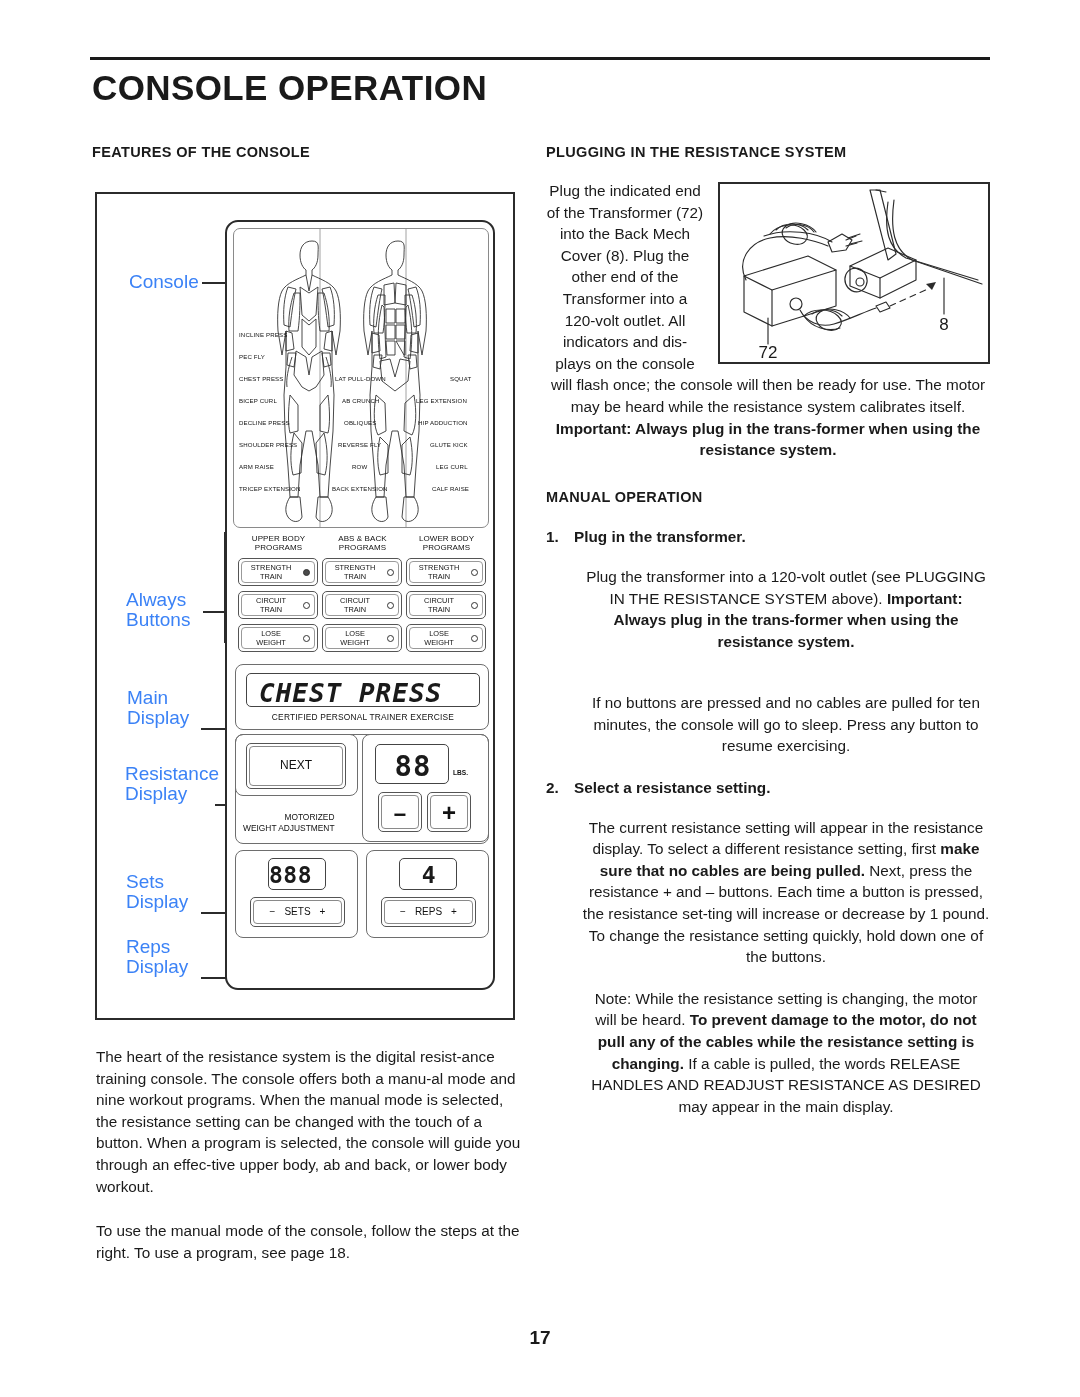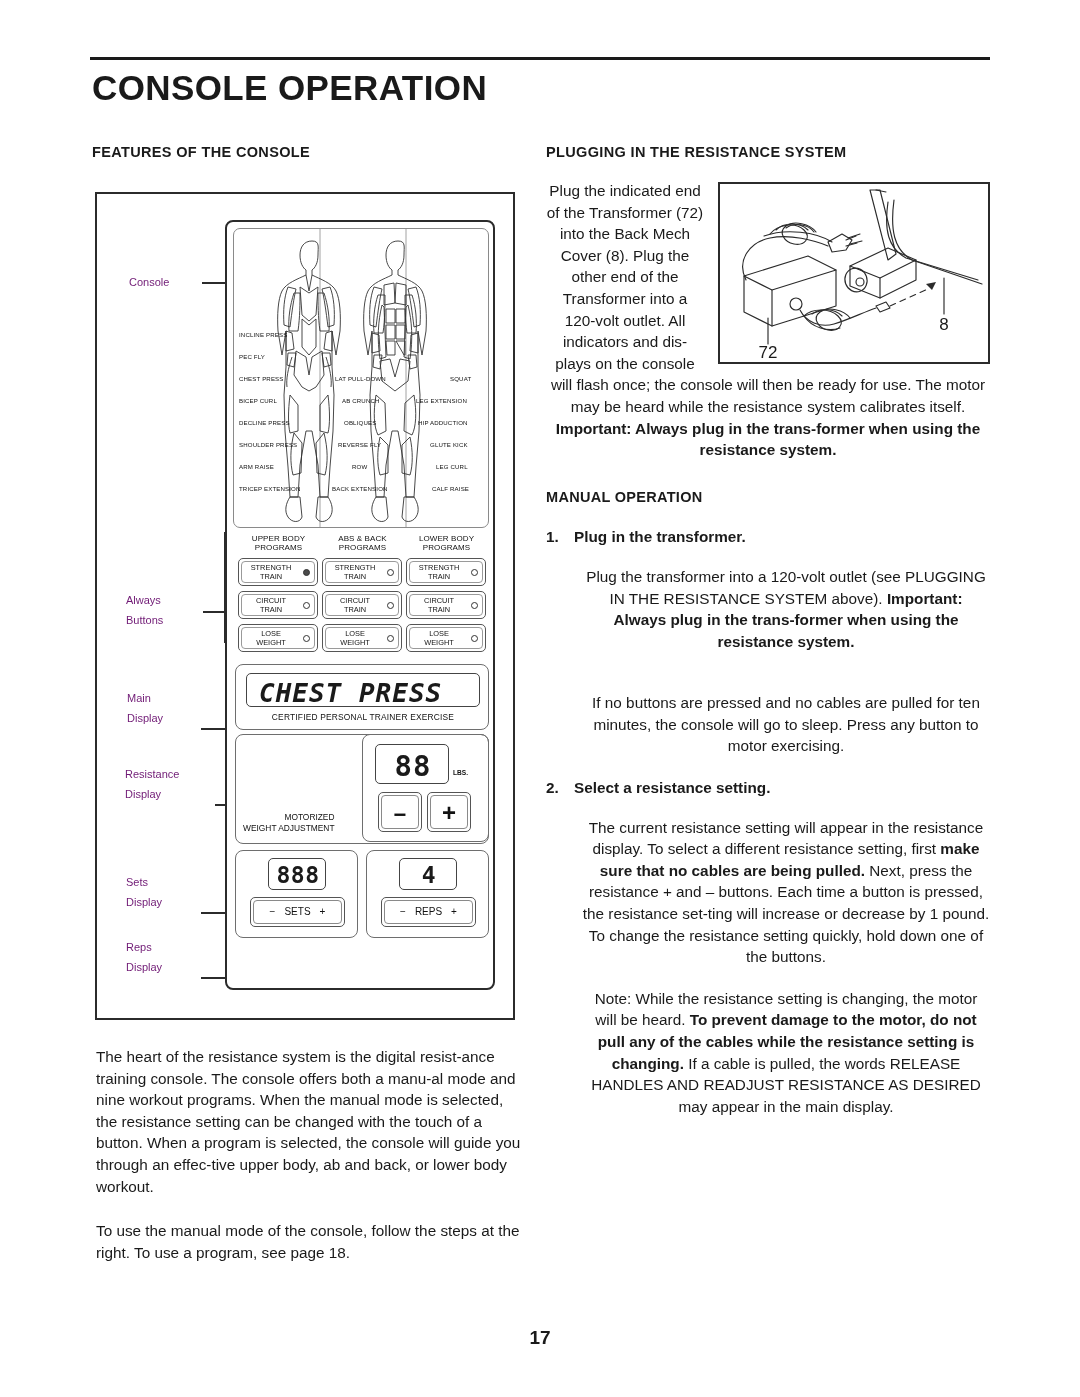--- a/index.html
+++ b/index.html
@@ -34,28 +34,28 @@
   #sh-features { left:92px; top:144px; }
   #sh-plugging { left:546px; top:144px; }
 
   
   .figbox {
     position:absolute; left:95px; top:192px; width:420px; height:828px;
     border:2.5px solid #2b2b2b; background:#fff;
   }
 
   
-  .callout { position:absolute; font-size:11px; line-height:20px; color:#701a75; text-align:left; }
+  .callout { position:absolute; font-size:19px; line-height:20px; color:#3b82f6; text-align:left; }
   .lead { position:absolute; height:1.5px; background:#2b2b2b; }
   .leadv { position:absolute; width:1.5px; background:#2b2b2b; }
 
   
   .console {
     position:absolute; left:128px; top:26px; width:270px; height:770px;
-    border:2.5px solid #2b2b2b; border-radius:8px; background:#fff;
+    border:2.5px solid #2b2b2b; border-radius:13px; background:#fff;
   }
   .panel {
     position:absolute; border:1.4px solid #6e6e6e; border-radius:8px; background:#fff;
   }
   .btn {
     position:absolute; border:1.4px solid #555; border-radius:5px; background:#fff;
   }
   .btn-in {
     position:absolute; left:2px; top:2px; right:2px; bottom:2px;
     border:1.2px solid #8a8a8a; border-radius:4px;
@@ -364,20 +364,26 @@
         </div>
       </div>
 
       <div class="panel" style="left:8px; top:442px; width:254px; height:66px;">
         <div class="lcd" style="left:10px; top:8px; width:234px; height:34px;">
           <div class="seg" style="position:absolute; left:12px; top:4px; font-size:26px; font-weight:bold; font-style:italic; letter-spacing:1px;">CHEST PRESS</div>
         </div>
         <div class="cap" style="left:0; top:47px; width:254px; font-size:8.4px;">CERTIFIED PERSONAL TRAINER EXERCISE</div>
       </div>
 
+      <div class="panel" style="left:8px; top:512px; width:123px; height:62px;">
+        <div class="btn" style="left:10px; top:8px; width:100px; height:46px;">
+          <div class="btn-in"></div>
+          <div style="position:absolute; left:0; top:14px; width:100%; text-align:center; font-size:12px; color:#111;">NEXT</div>
+        </div>
+      </div>
 
       <div class="panel" style="left:135px; top:512px; width:127px; height:108px;">
         <div class="lcd" style="left:12px; top:9px; width:74px; height:40px;">
           <div class="seg" style="position:absolute; left:0; top:4px; width:74px; text-align:center; font-size:29px; font-weight:bold; letter-spacing:1px;">88</div>
         </div>
         <div style="position:absolute; left:90px; top:34px; font-size:6.6px; font-weight:bold; color:#111;">LBS.</div>
 
         <div class="btn" style="left:15px; top:57px; width:44px; height:40px;">
           <div class="btn-in"></div>
           <div style="position:absolute; left:0; top:9px; width:100%; text-align:center; font-size:22px; font-weight:bold; color:#111;">−</div>
@@ -391,21 +397,21 @@
       <div class="panel" style="left:8px; top:578px; width:123px; height:44px; border:none;text-align:right;">
         <div style="position:absolute; left:8px; top:12px; font-size:8.4px; line-height:10.5px; color:#111;">
           <div>MOTORIZED</div>
           <div>WEIGHT ADJUSTMENT</div>
         </div>
       </div>
       <div class="panel" style="left:8px; top:512px; width:254px; height:110px; pointer-events:none; background:transparent;"></div>
 
       <div class="panel" style="left:8px; top:628px; width:123px; height:88px;">
         <div class="lcd" style="left:32px; top:7px; width:58px; height:32px;">
-          <div class="seg" style="position:absolute; left:0; top:3px; width:58px; text-align:center; font-size:23px; font-weight:bold; letter-spacing:0.5px;">888</div>
+          <div class="seg" style="position:absolute; left:0; top:3px; width:58px; font-size:23px; font-weight:bold; letter-spacing:0.5px;">888</div>
         </div>
         <div class="btn" style="left:14px; top:46px; width:95px; height:30px;">
           <div class="btn-in"></div>
           <div style="position:absolute; left:0; top:8px; width:100%; display:flex; justify-content:center; gap:9px; align-items:center; font-size:10px; color:#111;">
             <span>−</span>
             <span>SETS</span>
             <span>+</span>
           </div>
         </div>
       </div>
@@ -499,21 +505,21 @@
 
     <div style="height:18px;"></div>
 
     <p class="para indent"><span>Plug the transformer into a 120-volt outlet (see PLUGGING IN THE RESISTANCE SYSTEM above). </span><b>Important: Always plug in the trans-former when using the resistance system.</b></p>
 
     <div style="height:20px;"></div>
 
 
     <div style="height:20px;"></div>
 
-    <p class="para indent">If no buttons are pressed and no cables are pulled for ten minutes, the console will go to sleep. Press any button to motor exercising.</p>
+    <p class="para indent">If no buttons are pressed and no cables are pulled for ten minutes, the console will go to sleep. Press any button to resume exercising.</p>
 
     <div style="height:20px;"></div>
 
     <div class="step">
       <span class="num">2.</span>
       <span>Select a resistance setting.</span>
     </div>
 
     <div style="height:18px;"></div>
 

